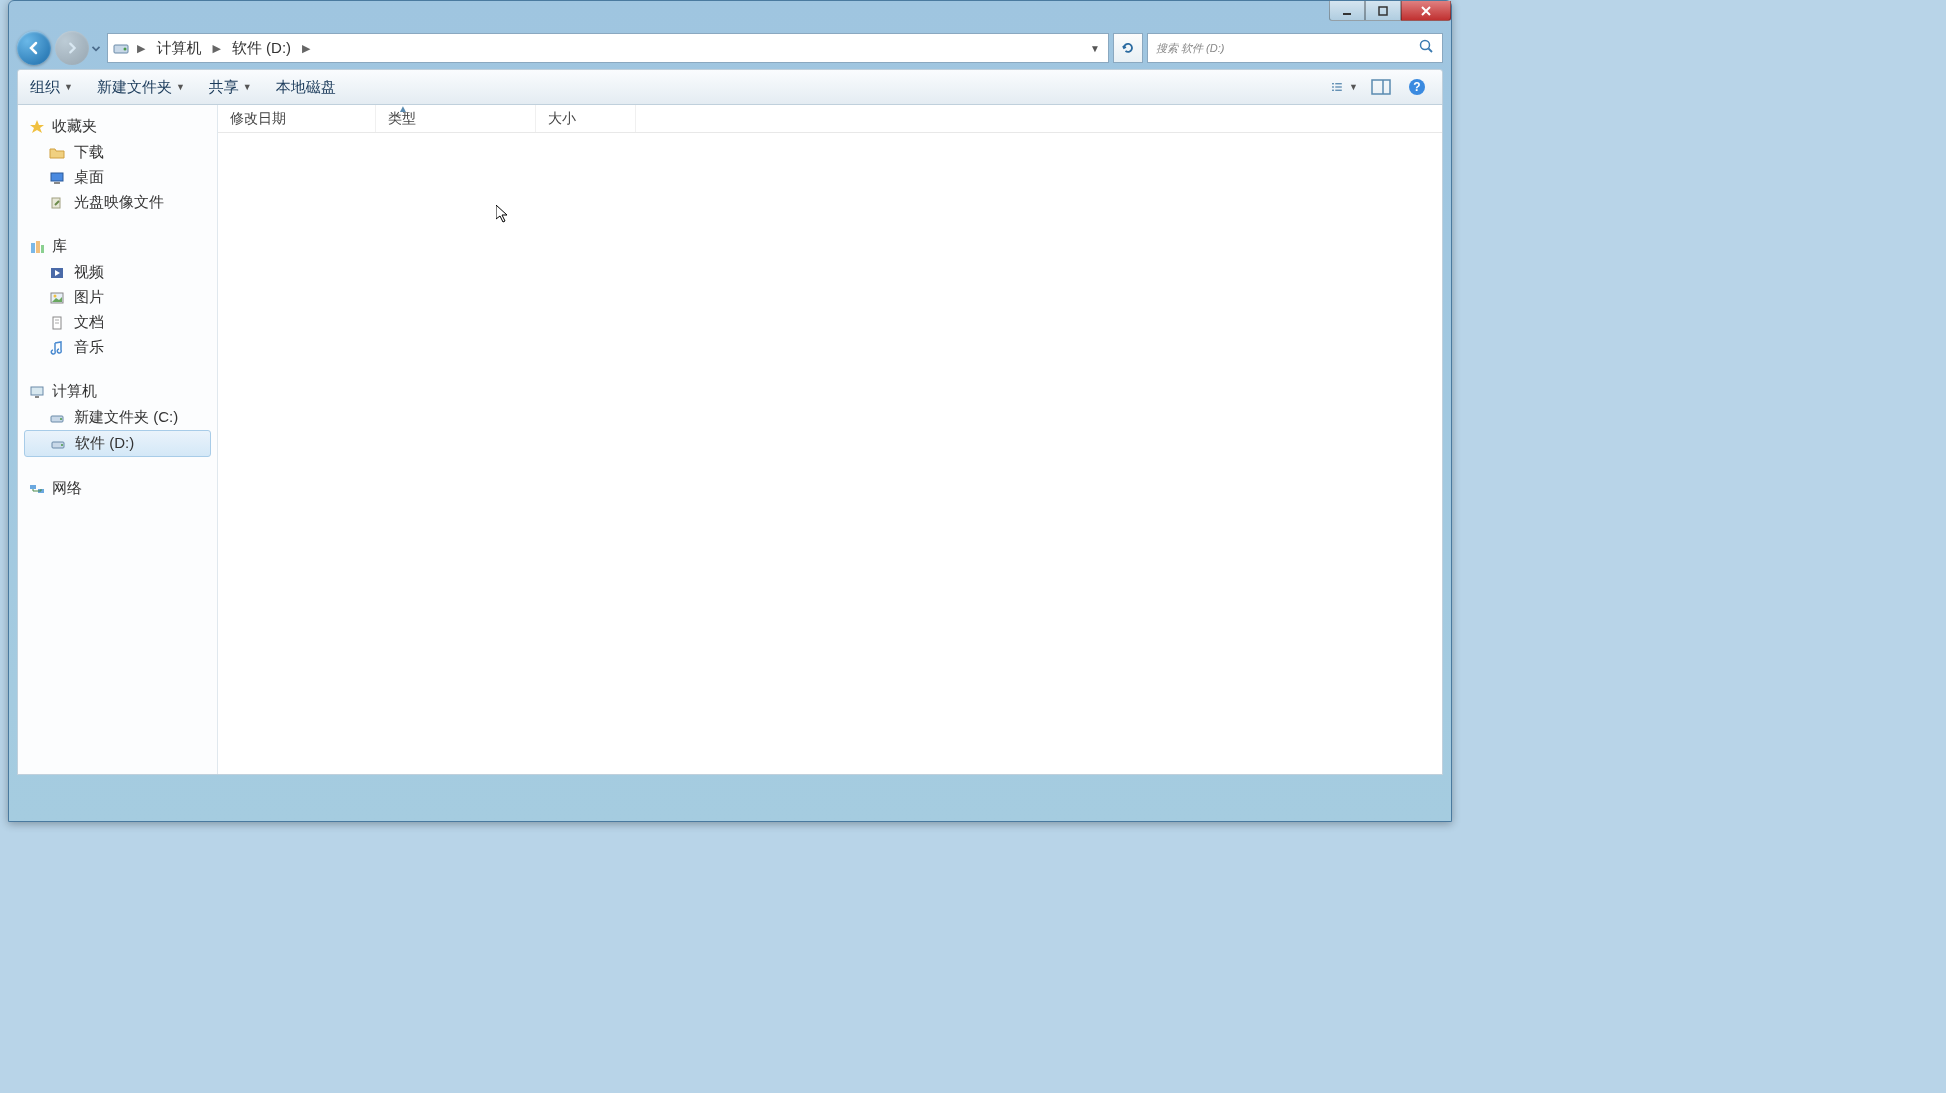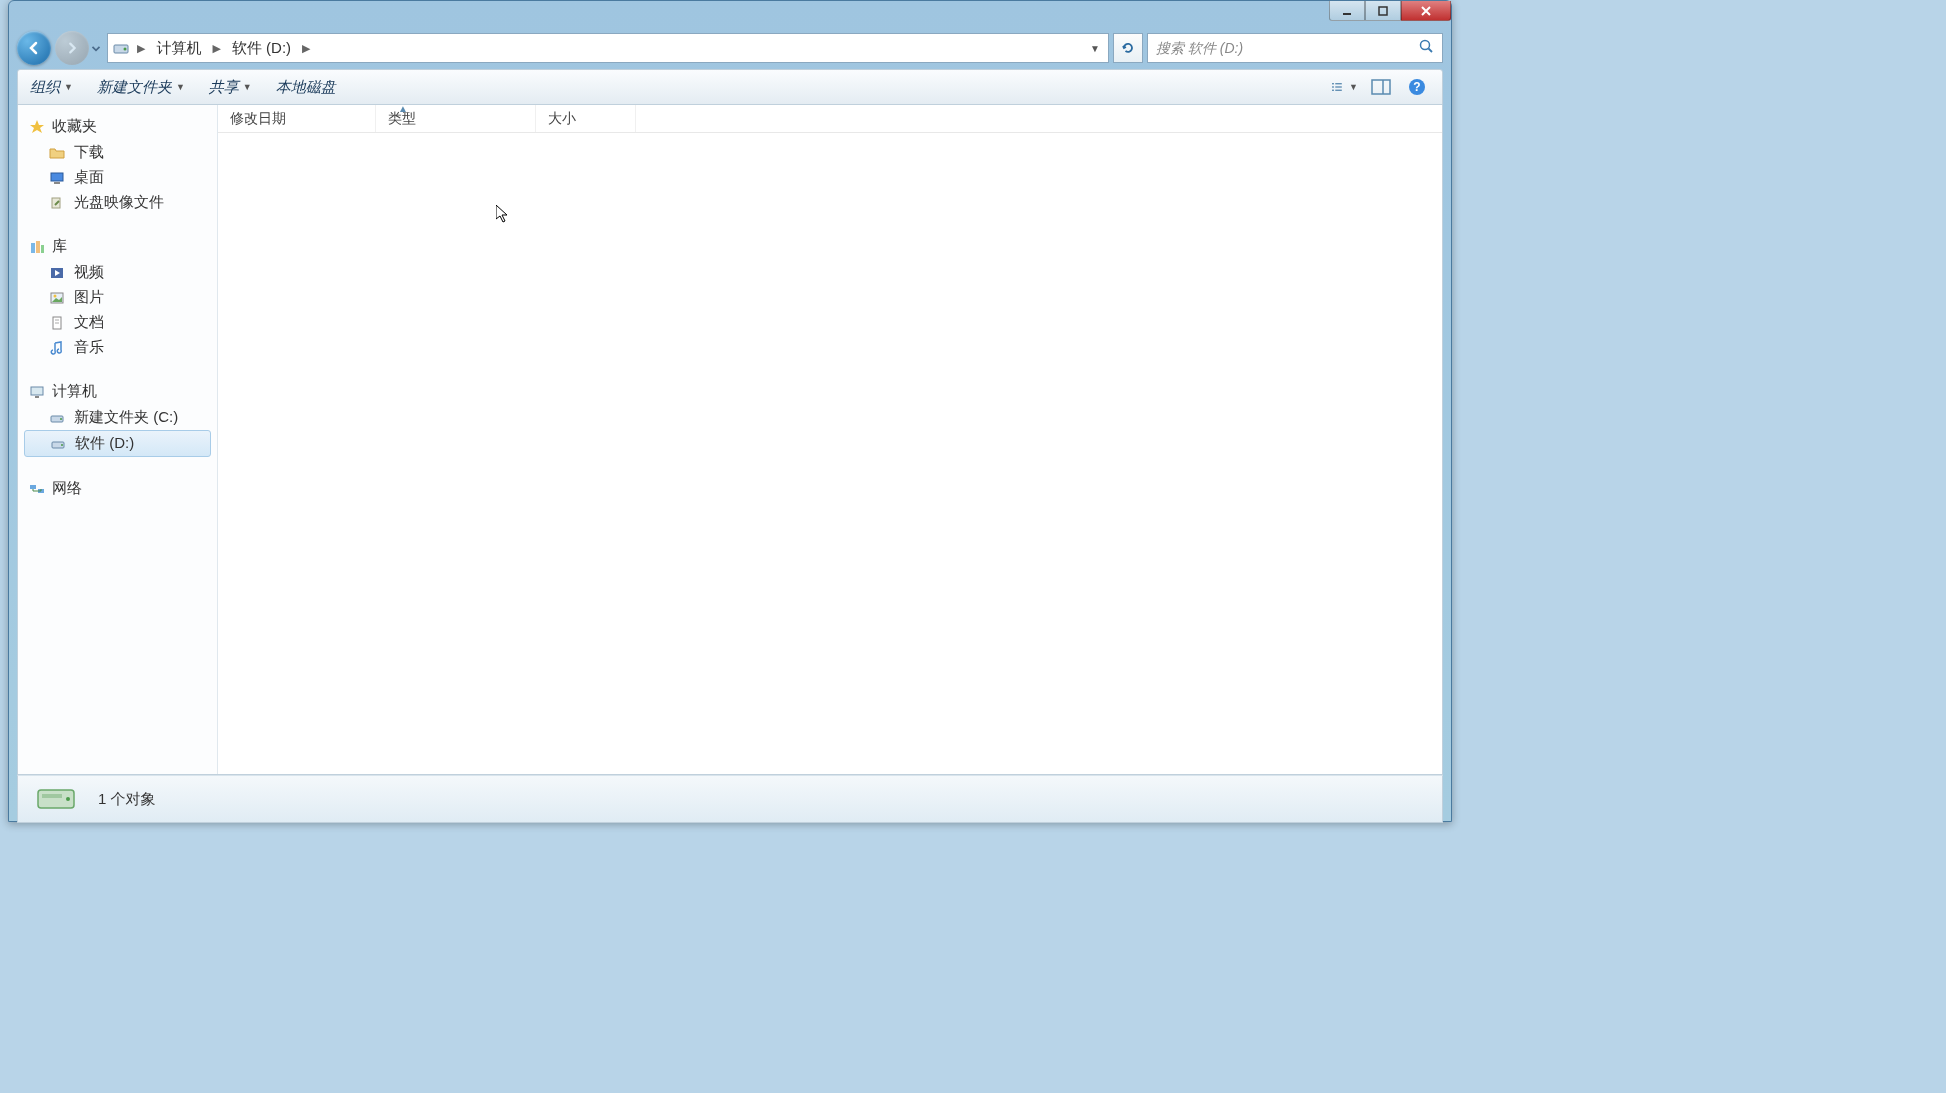--- a/index.html
+++ b/index.html
@@ -86,42 +86,41 @@
   
   .search-bar {
     width: 296px; height: 30px;
     background: #fff;
     border: 1px solid #8aa8c0;
     display: flex; align-items: center;
     padding: 0 8px;
   }
   .search-bar input {
     flex: 1; border: none; outline: none;
-    font-size: 14px; color: #333;
+    font-size: 11px; color: #333;
     font-style: italic;
   }
   .search-bar input::placeholder { color: #888; font-style: italic; }
   .search-icon { color: #3a7ab0; }
   
   .toolbar {
     height: 36px;
     margin: 0 8px;
     background: linear-gradient(to bottom, #fafcfe, #e4ecf2);
     border: 1px solid #c0d0dc;
     border-radius: 3px 3px 0 0;
     display: flex;
     align-items: center;
     padding: 0 12px;
     gap: 24px;
   }
   .tb-item {
     font-size: 15px; color: #1a3a5a;
     display: flex; align-items: center; gap: 4px;
     cursor: pointer;
-    font-style: italic;
   }
   .tb-drop { font-size: 9px; color: #555; }
   .tb-right { margin-left: auto; display: flex; align-items: center; gap: 10px; }
   .tb-iconbtn { width: 26px; height: 26px; display: flex; align-items: center; justify-content: center; cursor: pointer; }
   
   .content-area {
     margin: 0 8px;
     height: 670px;
     background: #fff;
     border: 1px solid #c0d0dc;
@@ -464,24 +463,14 @@
         <div class="col-h col-date">修改日期</div>
         <div class="col-h col-type">类型</div>
         <div class="col-h col-size">大小</div>
       </div>
       <svg class="cursor-arrow" width="16" height="20" viewBox="0 0 16 20">
         <path d="M0 0 L0 14 L4 11 L7 17 L9 16 L6 10 L11 10 Z" fill="#fff" stroke="#000" stroke-width="1"></path>
       </svg>
     </div>
   </div>
 
-  <div class="status-bar">
-    <span>
-      <svg width="48" height="42" viewBox="0 0 48 42">
-          <rect x="6" y="14" width="36" height="18" rx="3" fill="#c8e0c8" stroke="#6aa86a" stroke-width="1.5"></rect>
-          <circle cx="36" cy="23" r="2" fill="#4a9a4a"></circle>
-          <rect x="10" y="18" width="20" height="4" fill="#a0c8a0"></rect>
-        </svg>
-    </span>
-    <span class="status-text">1 个对象</span>
-  </div>
 
 </div>
 
 </body></html>

